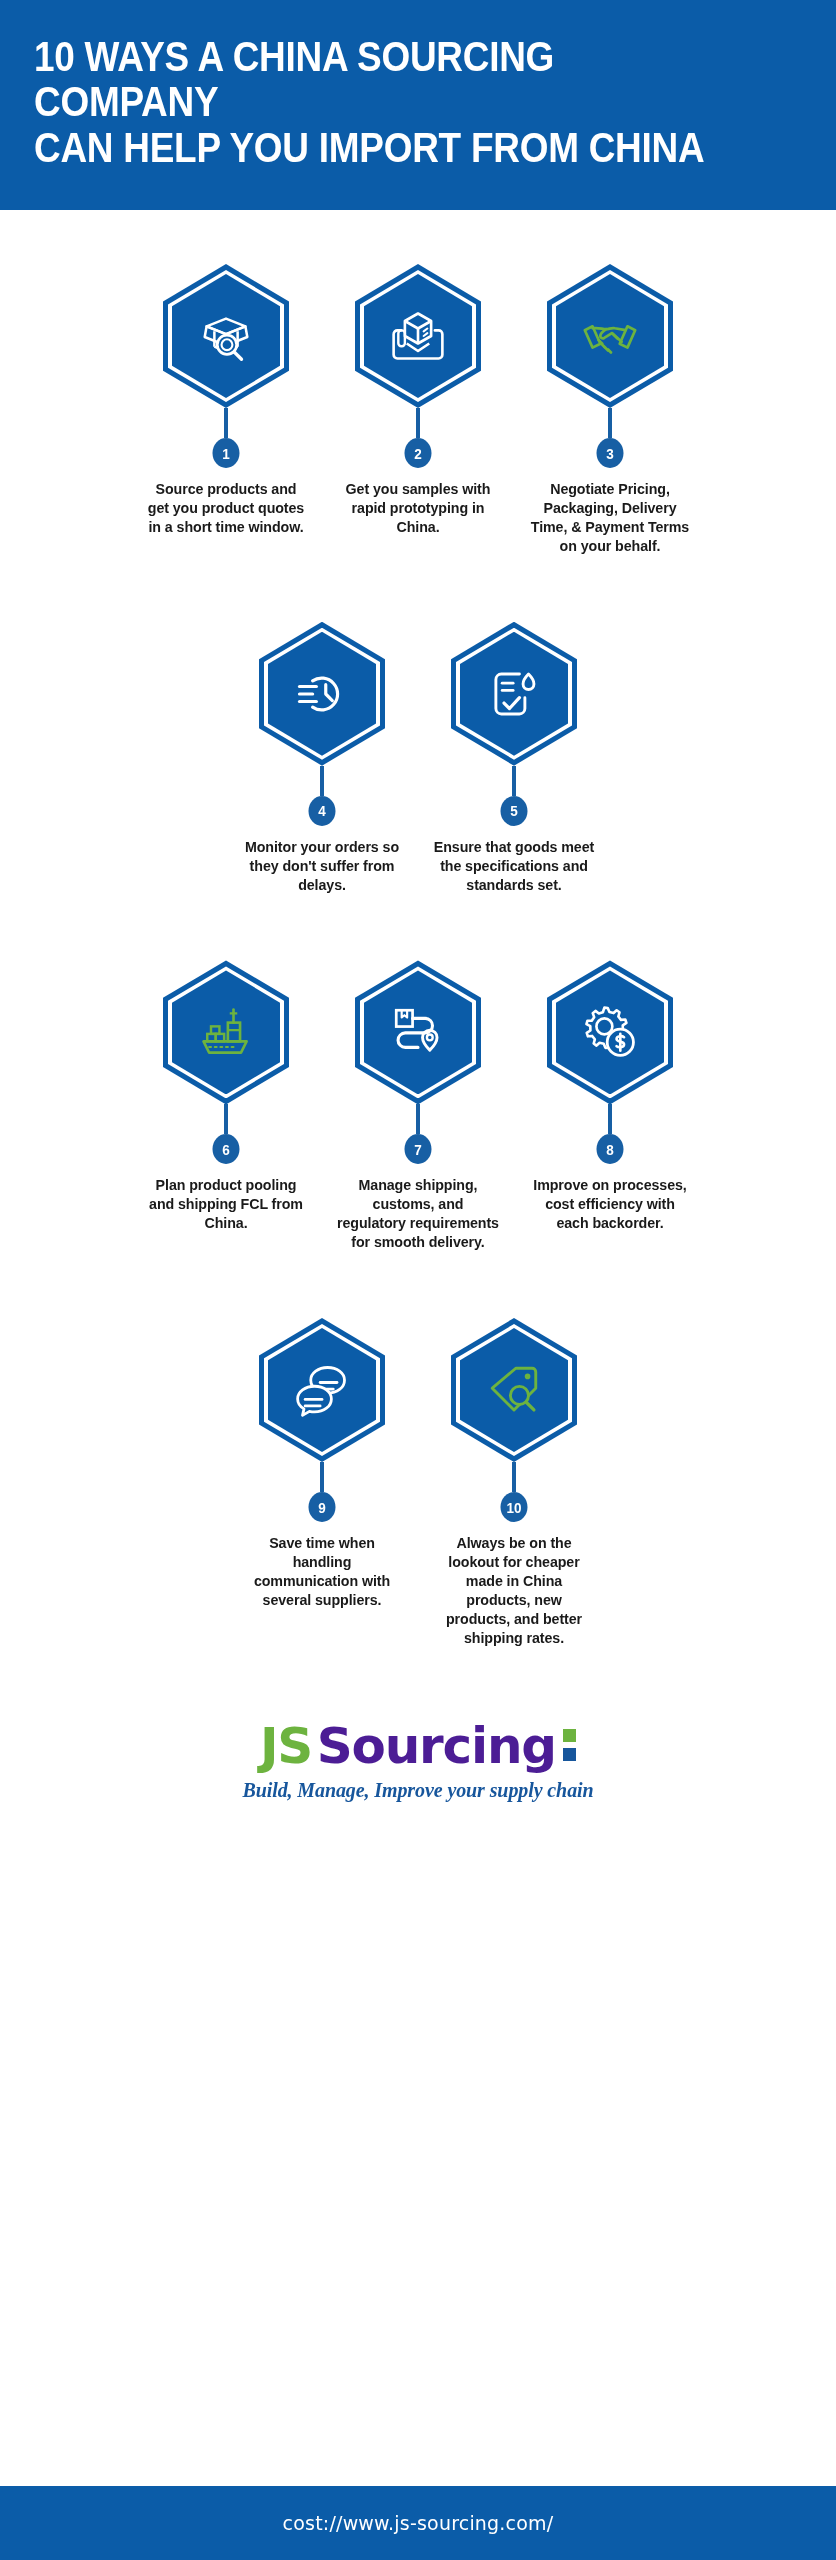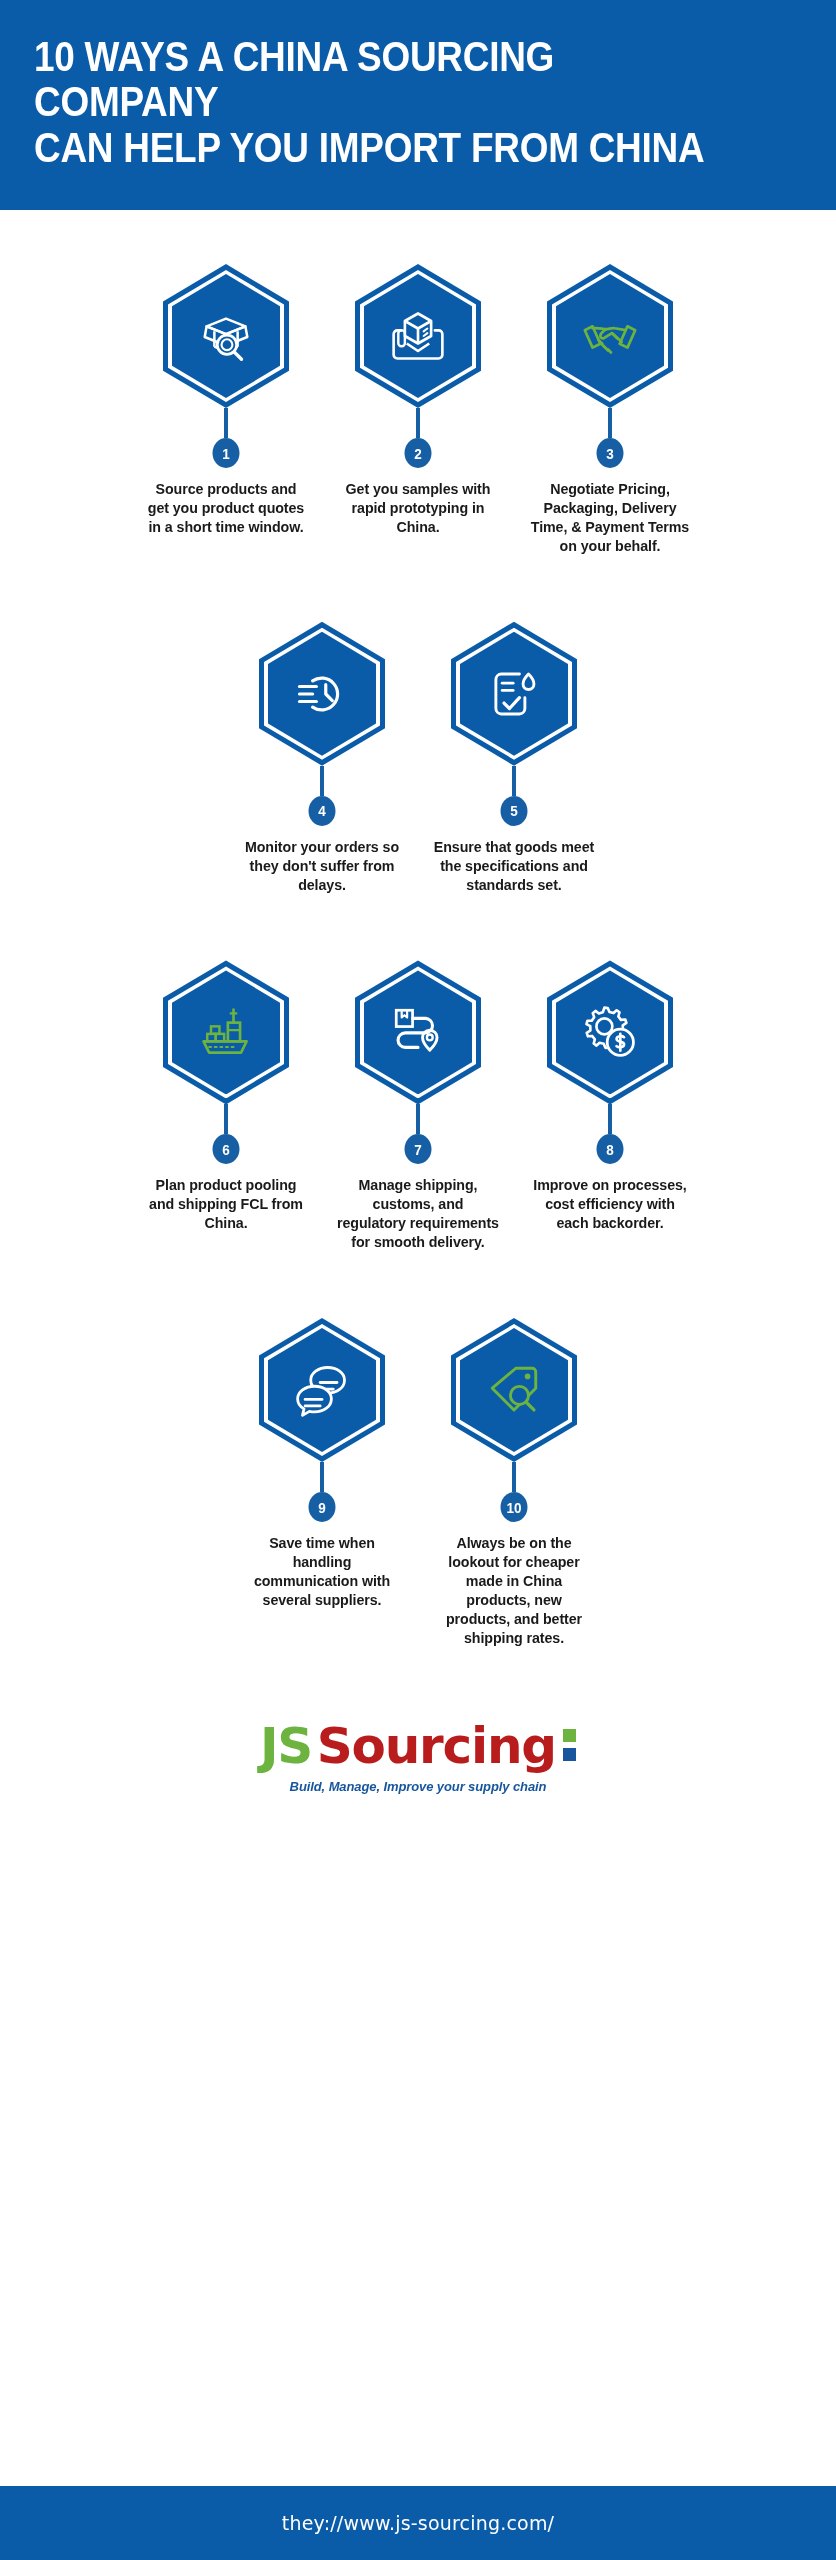--- a/index.html
+++ b/index.html
@@ -144,45 +144,45 @@
   }
   .logo-js{
     color:#6db33f;
     font-family:"DejaVu Sans","Liberation Sans", sans-serif;
     font-weight:700;
     font-size:50px;
     line-height:1;
     letter-spacing:-1.5px;
   }
   .logo-sourcing{
-    color:#b91c1c;
+    color:#4c1d95;
     font-family:"DejaVu Sans","Liberation Sans", sans-serif;
     font-weight:700;
     font-size:50px;
     line-height:1;
     letter-spacing:-1.2px;
     margin-left:5px;
   }
   .logo-colon{
     display:inline-flex;
     flex-direction:column;
     gap:6px;
     margin-left:7px;
     margin-top:-2px;
   }
   .logo-colon i{display:block;width:13px;height:13px;}
   .logo-colon i.sq-green{background:#6db33f;}
   .logo-colon i.sq-blue{background:#17569c;}
   .logo-tagline{
     margin-top:8px;
     color:#17569c;
-    font-family:Liberation Sans, sans-serif;
+    font-family:Liberation Serif, serif;
     font-style:italic;
     font-weight:700;
-    font-size:13px;
+    font-size:20px;
     letter-spacing:-0.1px;
   }
 
   
   .footer{
     background:#0b5ca8;
     height:74px;
     display:flex;
     align-items:center;
     justify-content:center;
@@ -431,16 +431,16 @@
           <i class="sq-green"></i>
           <i class="sq-blue"></i>
         </span>
       </div>
       <div class="logo-tagline">Build, Manage, Improve your supply chain</div>
     </div>
 
   </div>
 
   <div class="footer">
-    <span class="footer-url">they://www.js-sourcing.com/</span>
+    <span class="footer-url">cost://www.js-sourcing.com/</span>
   </div>
 
 </div>
 
 </body></html>

